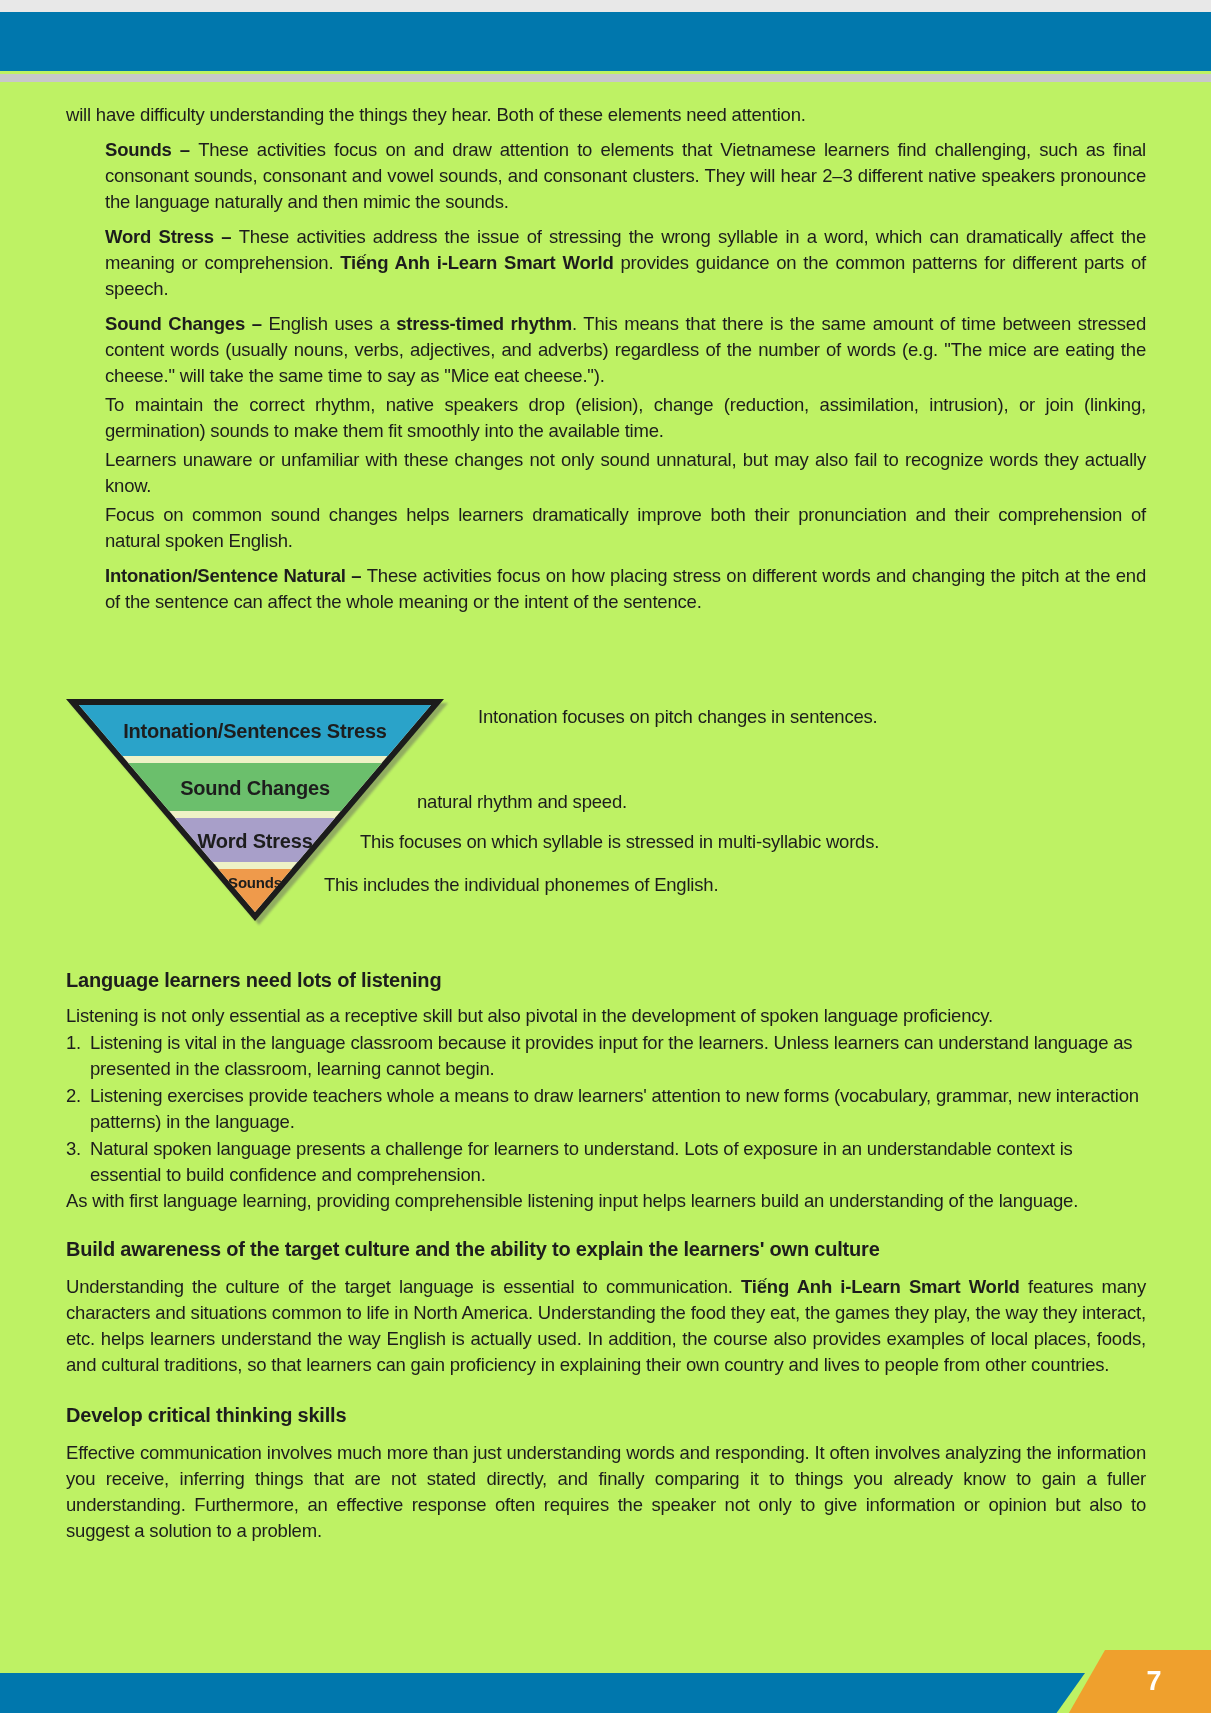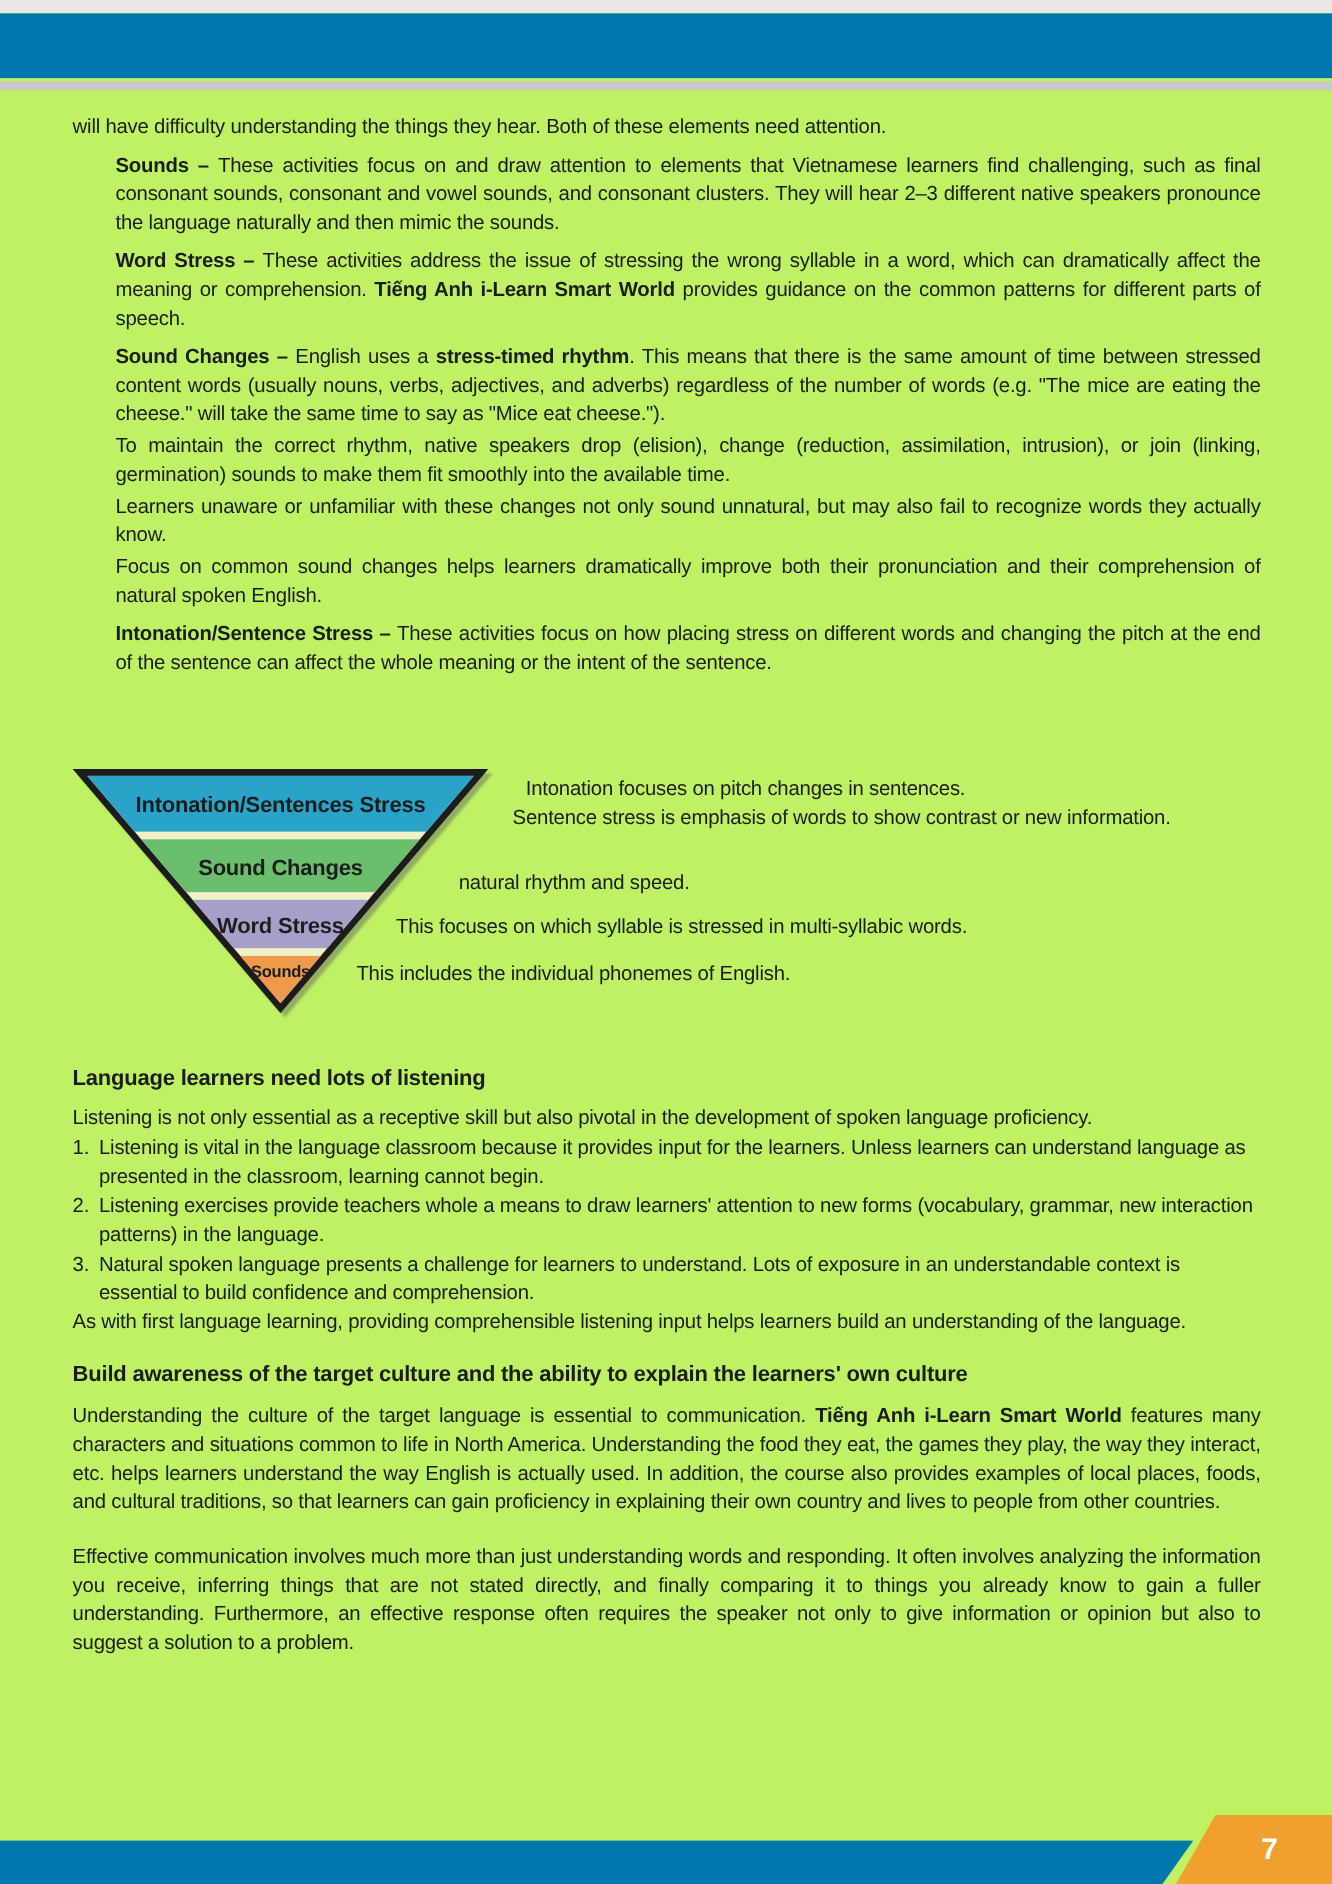--- a/index.html
+++ b/index.html
@@ -52,42 +52,41 @@
 
     <div class="bullet"><b>Sounds – </b><span>These activities focus on and draw attention to elements that Vietnamese learners find challenging, such as final consonant sounds, consonant and vowel sounds, and consonant clusters. They will hear 2–3 different native speakers pronounce the language naturally and then mimic the sounds.</span></div>
 
     <div class="bullet"><b>Word Stress – </b><span>These activities address the issue of stressing the wrong syllable in a word, which can dramatically affect the meaning or comprehension. </span><b>Tiếng Anh i-Learn Smart World</b><span> provides guidance on the common patterns for different parts of speech.</span></div>
 
     <div class="bullet"><b>Sound Changes – </b><span>English uses a </span><b>stress-timed rhythm</b><span>. This means that there is the same amount of time between stressed content words (usually nouns, verbs, adjectives, and adverbs) regardless of the number of words (e.g. "The mice are eating the cheese." will take the same time to say as "Mice eat cheese.").</span></div>
     <div class="sub-para">To maintain the correct rhythm, native speakers drop (elision), change (reduction, assimilation, intrusion), or join (linking, germination) sounds to make them fit smoothly into the available time.</div>
     <div class="sub-para">Learners unaware or unfamiliar with these changes not only sound unnatural, but may also fail to recognize words they actually know.</div>
     <div class="sub-para">Focus on common sound changes helps learners dramatically improve both their pronunciation and their comprehension of natural spoken English.</div>
 
-    <div class="bullet"><b>Intonation/Sentence Stress – </b><span>These activities focus on how placing stress on different words and changing the pitch at the end of the sentence can affect the whole meaning or the intent of the sentence.</span></div>
+    <div class="bullet"><b>Intonation/Sentence Natural – </b><span>These activities focus on how placing stress on different words and changing the pitch at the end of the sentence can affect the whole meaning or the intent of the sentence.</span></div>
 
     <div class="diagram">
       <svg class="pyramid-svg" width="378" height="222" viewBox="0 0 378 222">
         <polygon points="0,0 378,0 189,222" fill="#1c1c1c"></polygon>
         <clipPath id="pyrClip">
             <polygon points="13,6 365,6 189,213"></polygon>
           </clipPath>
         <g clip-path="url(#pyrClip)">
           <rect x="0" y="6" width="378" height="208" fill="#eef2c6"></rect>
           <rect x="0" y="6" width="378" height="51" fill="#2aa3c9"></rect>
           <rect x="0" y="64" width="378" height="48" fill="#6bbf6c"></rect>
           <rect x="0" y="119" width="378" height="44" fill="#a89fc9"></rect>
           <rect x="0" y="170" width="378" height="43" fill="#ef9a4b"></rect>
         </g>
         <text class="pyr-label" x="189" y="39" font-size="20" text-anchor="middle">Intonation/Sentences Stress</text>
         <text class="pyr-label" x="189" y="96" font-size="20" text-anchor="middle">Sound Changes</text>
         <text class="pyr-label" x="189" y="149" font-size="20" text-anchor="middle">Word Stress</text>
         <text class="pyr-label" x="189" y="189" font-size="15" text-anchor="middle">Sounds</text>
       </svg>
       <div class="ann" style="left:412px; top:5px;">Intonation focuses on pitch changes in sentences.</div>
-      <div class="ann" style="left:400px; top:31px;">Sentence stress is emphasis of words to show contrast or new information.</div>
       <div class="ann" style="left:351px; top:64px; width:580px;"><br><span>natural rhythm and speed.</span></div>
       <div class="ann" style="left:294px; top:130px;">This focuses on which syllable is stressed in multi-syllabic words.</div>
       <div class="ann" style="left:258px; top:173px;">This includes the individual phonemes of English.</div>
     </div>
 
     <div class="sec-listening">
       <div class="h2">Language learners need lots of listening</div>
       <div>Listening is not only essential as a receptive skill but also pivotal in the development of spoken language proficiency.</div>
       <div class="num-item">
         <span class="num">1.</span>
@@ -103,20 +102,21 @@
       </div>
       <div>As with first language learning, providing comprehensible listening input helps learners build an understanding of the language.</div>
     </div>
 
     <div class="sec-culture">
       <div class="h2">Build awareness of the target culture and the ability to explain the learners' own culture</div>
       <div class="para"><span>Understanding the culture of the target language is essential to communication. </span><b>Tiếng Anh i-Learn Smart World</b><span> features many characters and situations common to life in North America. Understanding the food they eat, the games they play, the way they interact, etc. helps learners understand the way English is actually used. In addition, the course also provides examples of local places, foods, and cultural traditions, so that learners can gain proficiency in explaining their own country and lives to people from other countries.</span></div>
     </div>
 
     <div class="sec-critical">
+      <div class="h2">Develop critical thinking skills</div>
       <div class="para">Effective communication involves much more than just understanding words and responding. It often involves analyzing the information you receive, inferring things that are not stated directly, and finally comparing it to things you already know to gain a fuller understanding. Furthermore, an effective response often requires the speaker not only to give information or opinion but also to suggest a solution to a problem.</div>
     </div>
 
   </div>
 
   <div class="footer">
     <div class="footer-blue" style="background-color: rgb(0, 119, 173);"></div>
     <div class="footer-orange" style="background-color: rgb(239, 160, 45);">
       <div class="page-number">7</div>
     </div>

